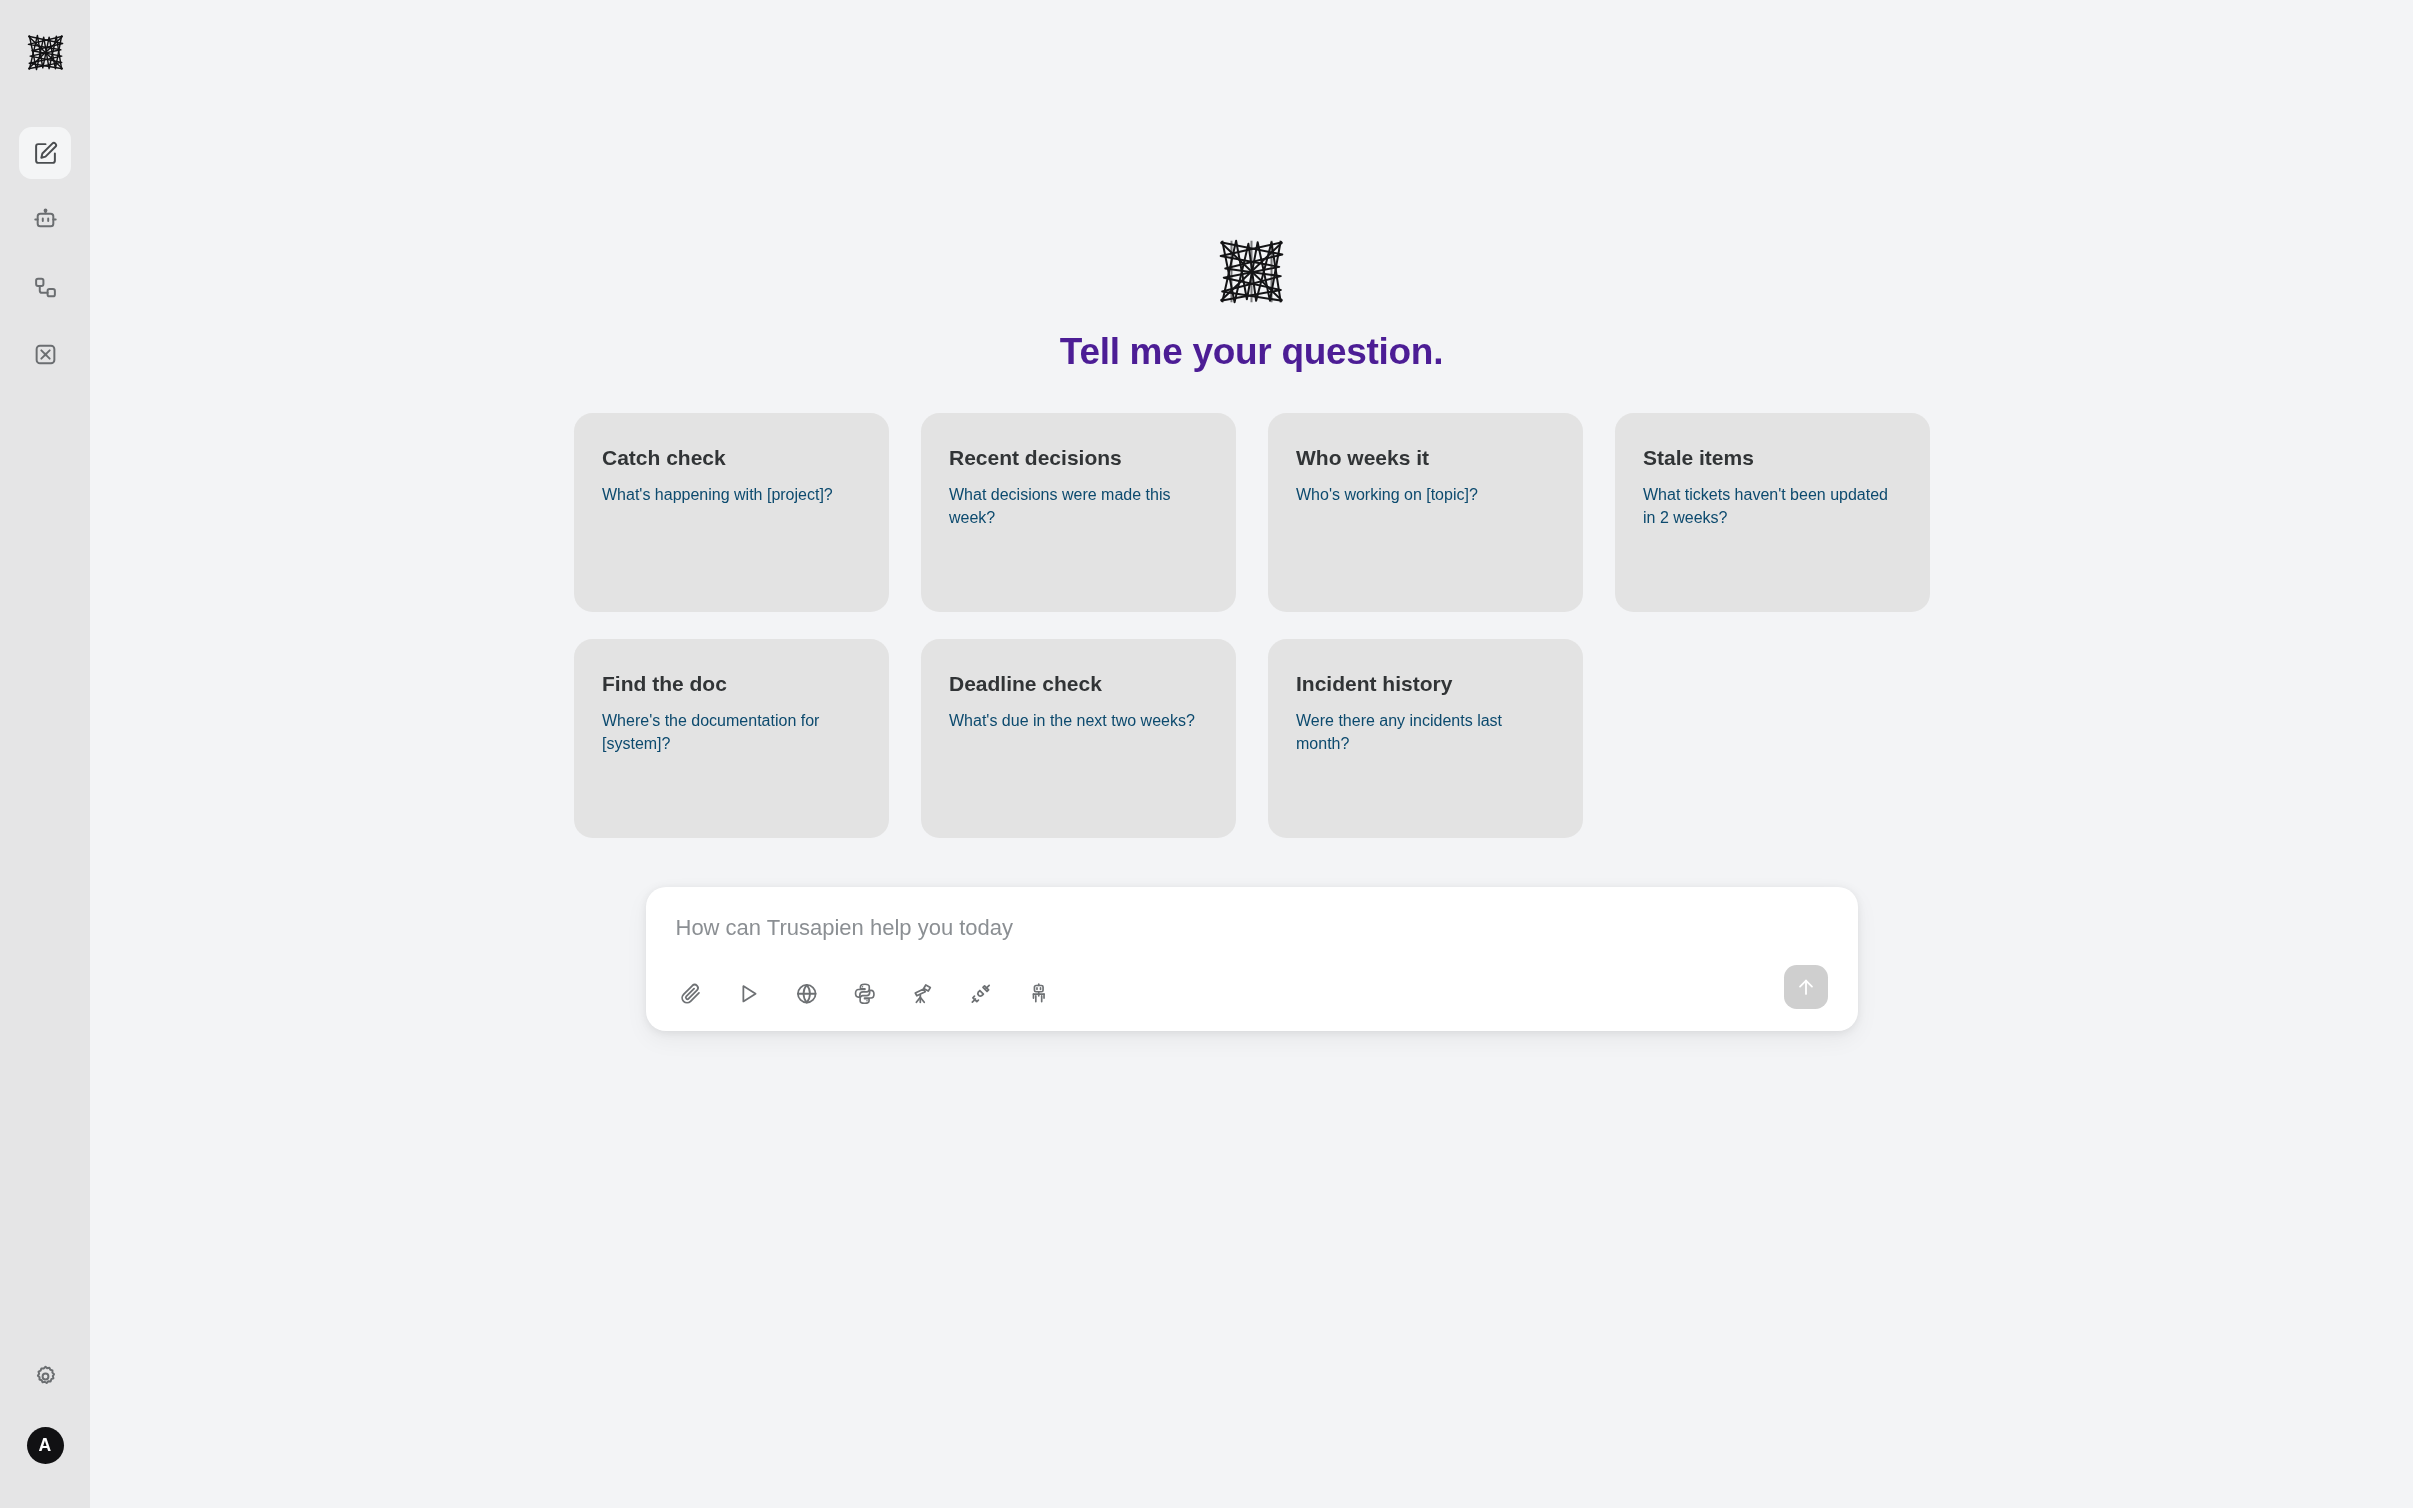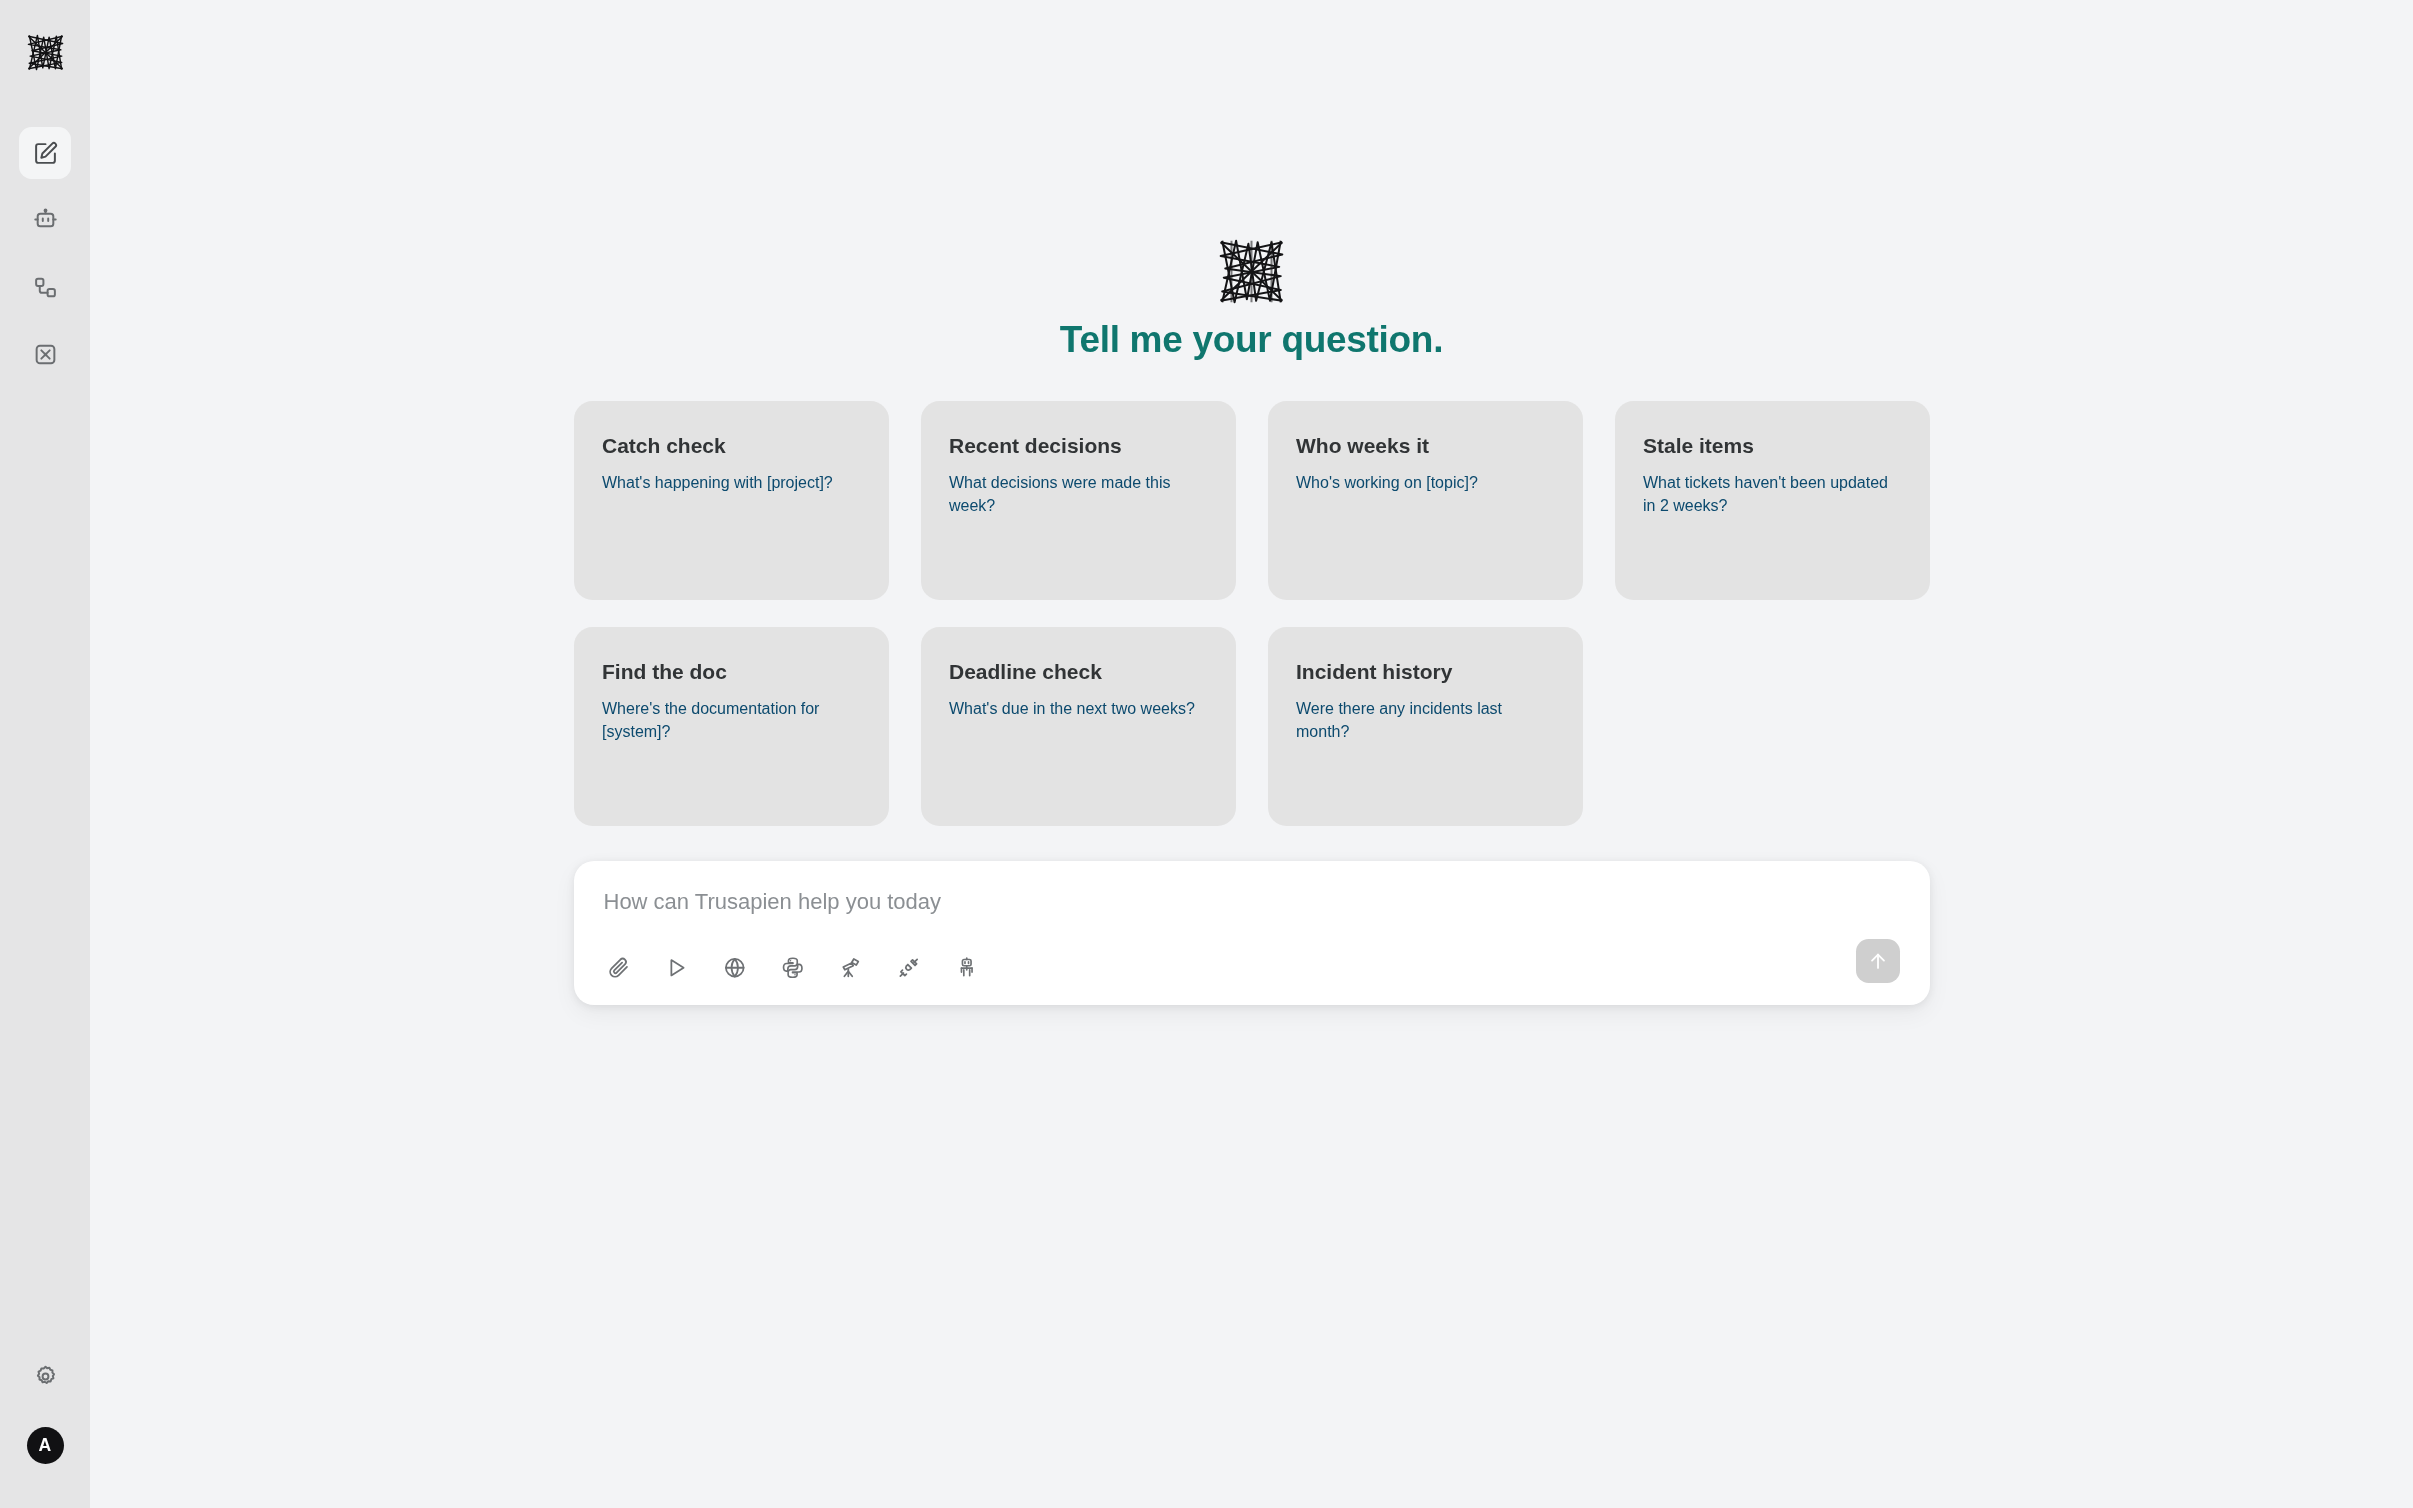--- a/index.html
+++ b/index.html
@@ -50,22 +50,22 @@
   
   .main {
     flex: 1 1 auto; height: 1508px;
     background: #f3f4f6;
     display: flex; flex-direction: column; align-items: center;
     position: relative;
   }
   .hero { margin-top: 233px; display: flex; flex-direction: column; align-items: center; }
   .hero-mark { width: 77px; height: 77px; }
   .hero-title {
-    margin-top: 10px;
-    font-size: 37px; font-weight: 700; color: #0f766e;
+    margin-top: 22px;
+    font-size: 37px; font-weight: 700; color: #4c1d95;
     letter-spacing: -0.3px; line-height: 1.1;
   }
 
   
   .cards {
     margin-top: 40px;
     width: 1356px;
     display: grid;
     grid-template-columns: repeat(4, 1fr);
     column-gap: 32px;
@@ -82,22 +82,22 @@
     font-size: 21px; font-weight: 700; color: #313436;
     line-height: 1.2; margin-bottom: 14.2px;
   }
   .card-desc {
     font-size: 16px; font-weight: 400; color: #0c4a6e;
     line-height: 1.42;
   }
 
   
   .composer {
-    margin-top: 35px;
-    width: 1356px;
+    margin-top: 49px;
+    width: 1212px;
     background: #ffffff;
     border-radius: 20px;
     box-shadow: 0 1.7px 8.4px rgba(0,0,0,0.07), 0 8.4px 23.5px rgba(0,0,0,0.05);
     padding: 28.5px 30px 22px 30px;
     position: relative;
   }
   .composer-input {
     width: 100%;
     border: none; outline: none; background: transparent;
     font-family: "Liberation Sans", sans-serif;

